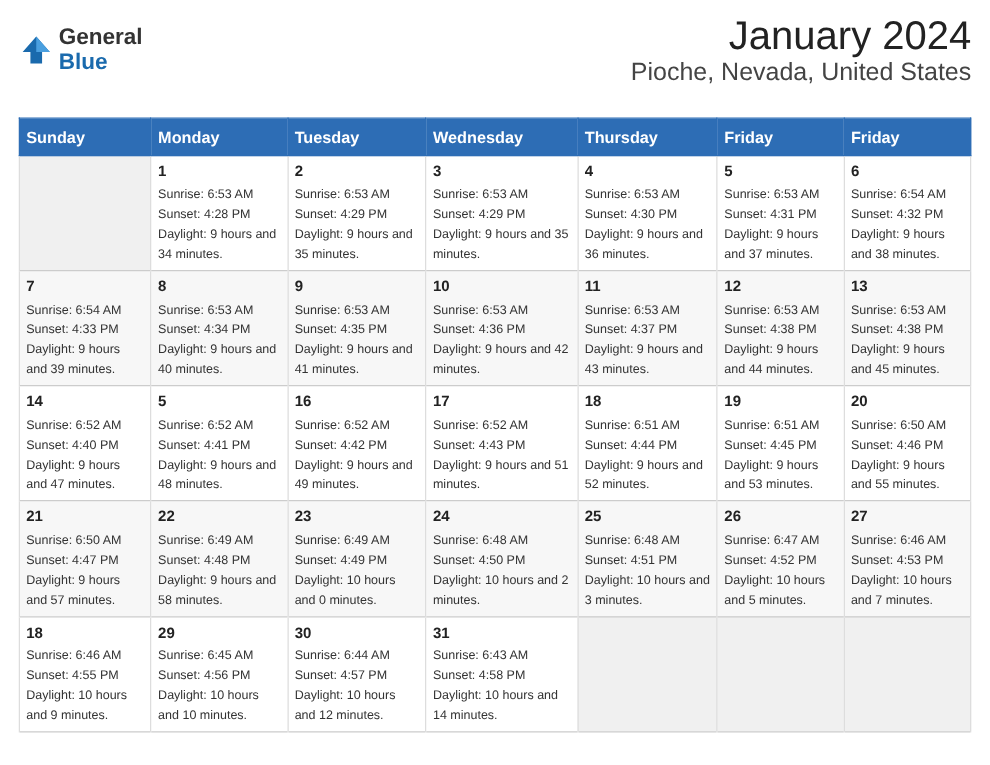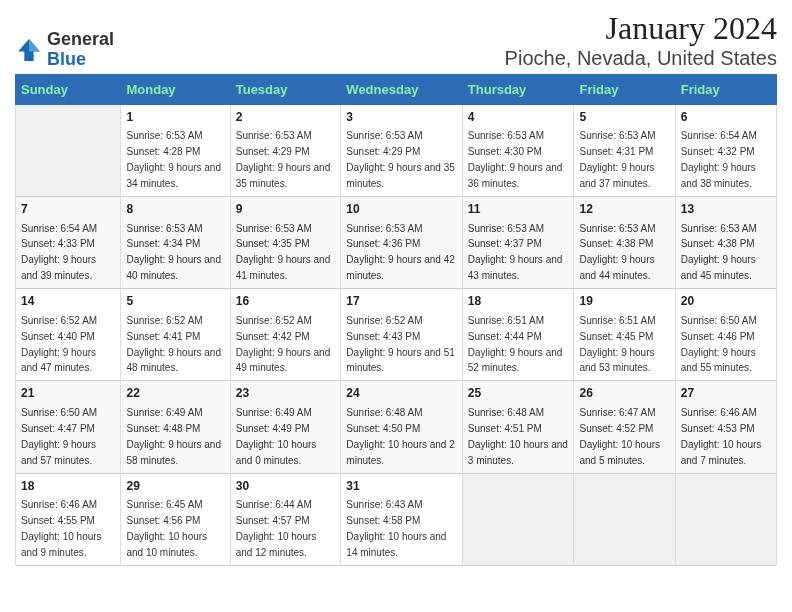--- a/index.html
+++ b/index.html
@@ -6,22 +6,22 @@
     body {
       font-family: Arial, sans-serif;
       background: #fff;
       width: 792px;
       min-height: 612px;
       padding: 10px 15px;
     }
     .header {
       display: flex;
       justify-content: space-between;
-      align-items: flex-end;
-      margin-bottom: 4px;
+      align-items: center;
+      margin-bottom: 24px;
       gap: 12px;
     }
     .logo {
       display: flex;
       align-items: center;
       gap: 4px;
     }
     .logo-text {
       font-size: 18px;
       font-weight: bold;
@@ -33,35 +33,34 @@
       width: 28px;
       height: 28px;
     }
     .title-block {
       text-align: right;
     }
     .title-block h1 {
       font-size: 32px;
       font-weight: normal;
       color: #222;
-      font-family: Liberation Serif, serif;
     }
     .title-block h2 {
       font-size: 20px;
       font-weight: normal;
       color: #444;
     }
     table {
       width: 100%;
       border-collapse: collapse;
       font-size: 11px;
     }
     thead tr th {
       background: #2d6db5;
-      color: #86efac;
+      color: #ffffff;
       padding: 7px 5px;
       text-align: left;
       font-size: 13px;
       font-weight: bold;
       border: 1px solid #2d6db5;
     }
     tbody tr {
       border-bottom: 1px solid #ccc;
     }
     tbody tr td {

